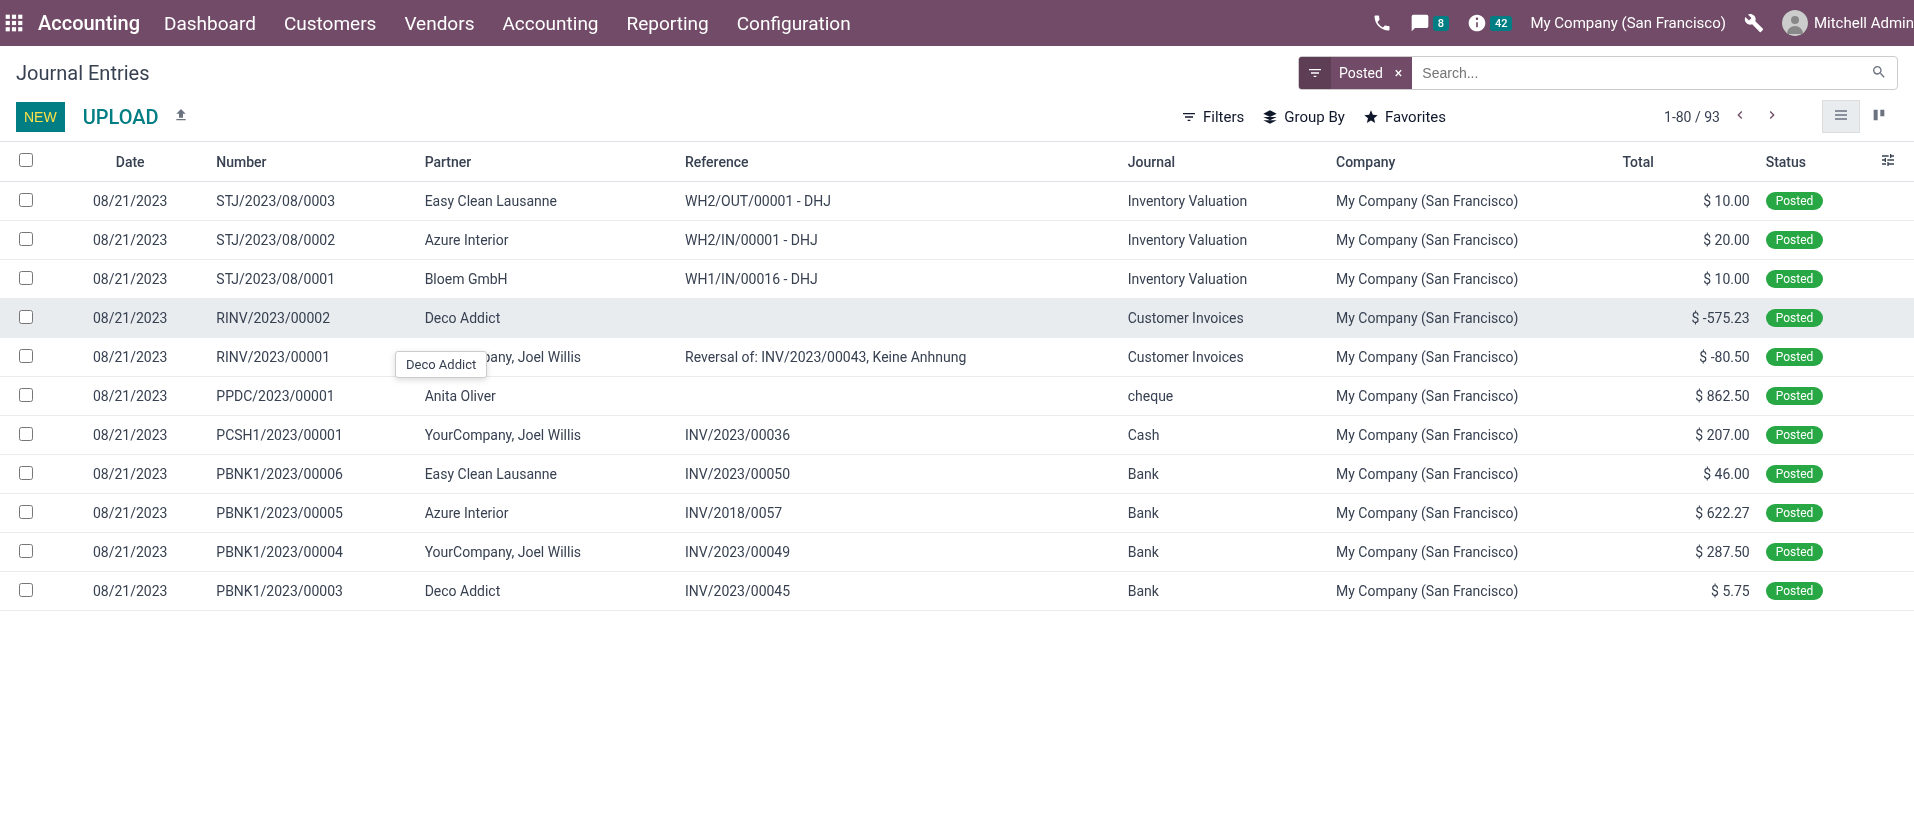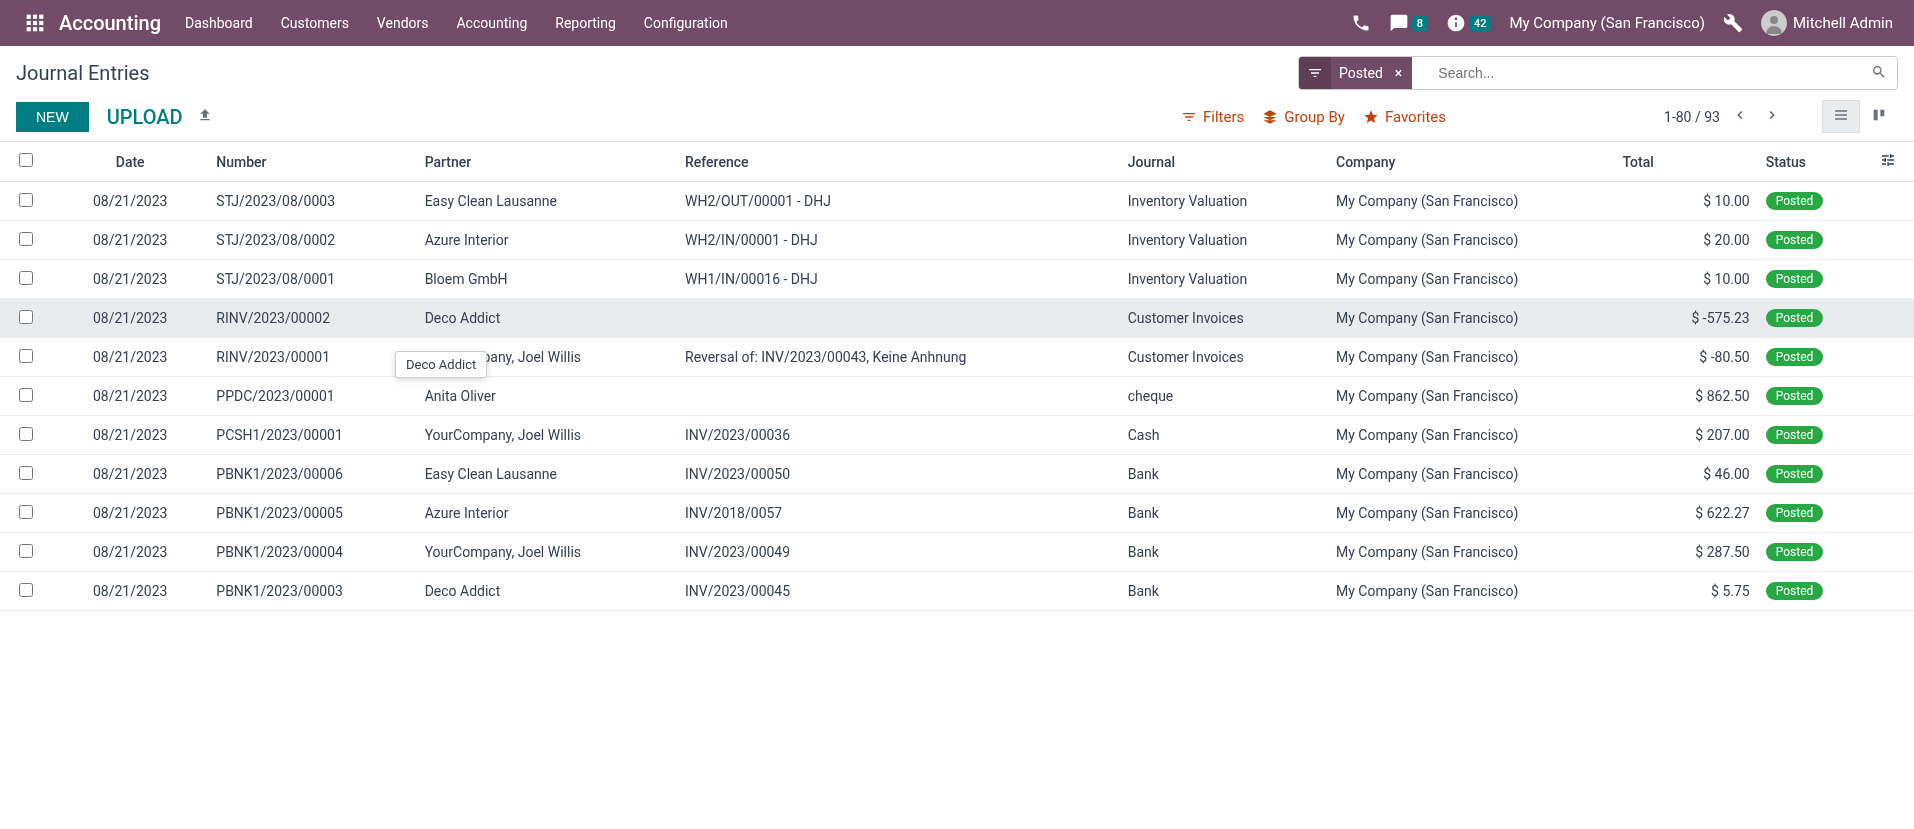--- a/index.html
+++ b/index.html
@@ -1,50 +1,50 @@
 <!DOCTYPE html>
 <html><head>
 <meta charset="utf-8">
 <style>
 * { margin: 0; padding: 0; box-sizing: border-box; }
 body { font-family: -apple-system, BlinkMacSystemFont, "Segoe UI", Roboto, sans-serif; font-size: 14px; color: #374151; background: #fff; }
 
 
-.navbar { background: #714B67; color: #fff; height: 46px; display: flex; align-items: center; padding: 0 21px; }
+.navbar { background: #714B67; color: #fff; height: 46px; display: flex; align-items: center; padding: 0 0; }
 .nav-apps { width: 28px; height: 28px; display: flex; align-items: center; justify-content: center; margin-right: 10px; cursor: pointer; }
 .nav-brand { font-size: 20px; font-weight: 500; margin-right: 24px; }
 .nav-menu { display: flex; gap: 28px; }
-.nav-item { color: #fff; cursor: pointer; font-size: 14px; }
+.nav-item { color: #fff; cursor: pointer; font-size: 19px; }
 .nav-right { margin-left: auto; display: flex; align-items: center; gap: 18px; }
 .nav-icon { display: flex; align-items: center; cursor: pointer; position: relative; }
 .badge { background: #017E84; color: #fff; font-size: 11px; padding: 1px 5px; border-radius: 3px; margin-left: 3px; font-weight: 500; }
 .avatar { width: 26px; height: 26px; border-radius: 50%; background: #888; display: inline-block; margin-right: 6px; overflow: hidden; }
 .avatar svg { width: 100%; height: 100%; }
 .nav-company { font-size: 15px; }
 .nav-user { display: flex; align-items: center; font-size: 15px; }
 
 
 .control-panel { padding: 10px 16px 0 16px; }
 .cp-top { display: flex; align-items: center; margin-bottom: 10px; }
 .breadcrumb { font-size: 20px; color: #374151; }
 .search-area { margin-left: auto; display: flex; align-items: center; border: 1px solid #ccc; border-radius: 4px; height: 34px; min-width: 600px; position: relative; }
 .search-facet { background: #714B67; color: #fff; display: flex; align-items: center; padding: 0 6px 0 0; height: 100%; border-radius: 3px 0 0 3px; }
 .facet-icon-box { background: #5d3e55; padding: 6px 8px; display: flex; align-items: center; height: 100%; border-radius: 3px 0 0 3px; }
 .facet-label { padding: 0 8px; font-size: 14px; }
 .facet-close { cursor: pointer; padding: 0 4px; font-size: 14px; }
-.search-input { border: none; outline: none; flex: 1; padding: 0 26px; font-size: 14px; height: 100%; }
+.search-input { border: none; outline: none; flex: 1; padding: 0 10px; font-size: 14px; height: 100%; }
 .search-icon-btn { padding: 0 10px; cursor: pointer; color: #6b7280; }
 
 .cp-bottom { display: flex; align-items: center; padding-bottom: 8px; }
-.btn-new { background: #017E84; color: #ffffff; border: none; padding: 7px 20px; font-size: 14px; font-weight: 500; cursor: pointer; margin-right: 18px; }
+.btn-new { background: #017E84; color: #fde047; border: none; padding: 7px 8px; font-size: 14px; font-weight: 500; cursor: pointer; margin-right: 18px; }
 .btn-upload { color: #017E84; font-size: 20px; cursor: pointer; margin-right: 14px; font-weight: 500; }
 .upload-icon { color: #6b7280; cursor: pointer; }
 
 .cp-right { margin-left: auto; display: flex; align-items: center; gap: 18px; }
-.search-opt { display: flex; align-items: center; gap: 6px; cursor: pointer; color: #c2410c; font-size: 15px; }
+.search-opt { display: flex; align-items: center; gap: 6px; cursor: pointer; color: #0f172a; font-size: 15px; }
 .pager { display: flex; align-items: center; gap: 8px; margin-left: 200px; text-align: right; }
 .pager-text { font-size: 14px; color: #374151; }
 .pager-btn { cursor: pointer; color: #714B67; padding: 4px; }
 .view-switch { display: flex; margin-left: 20px; }
 .view-btn { padding: 6px 10px; cursor: pointer; color: #6b7280; border: 1px solid transparent; }
 .view-btn.active { background: #e9ecef; border-color: #ddd; }
 
 
 .table-wrap { border-top: 1px solid #dee2e6; }
 table { width: 100%; border-collapse: collapse; }

